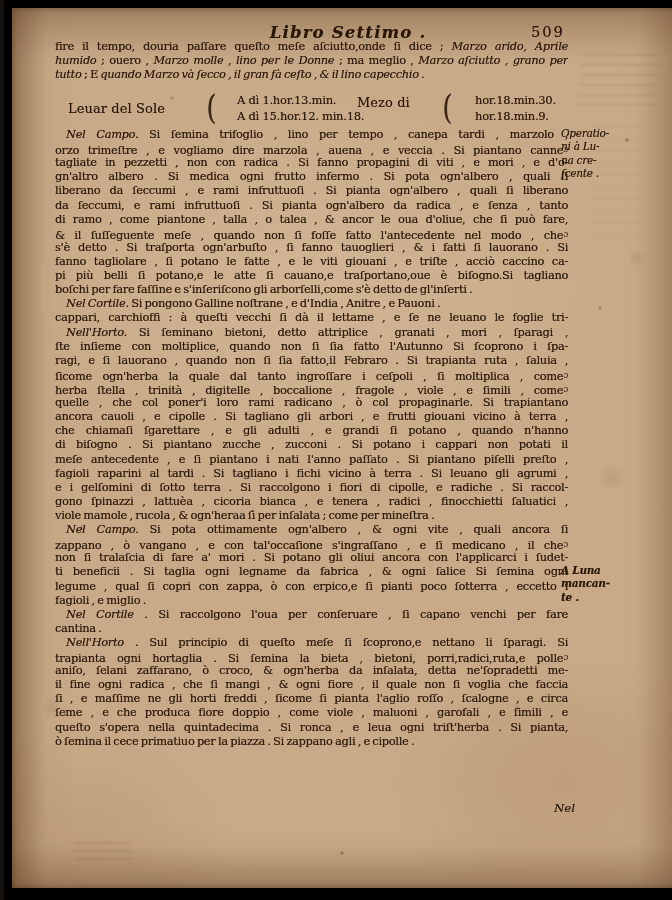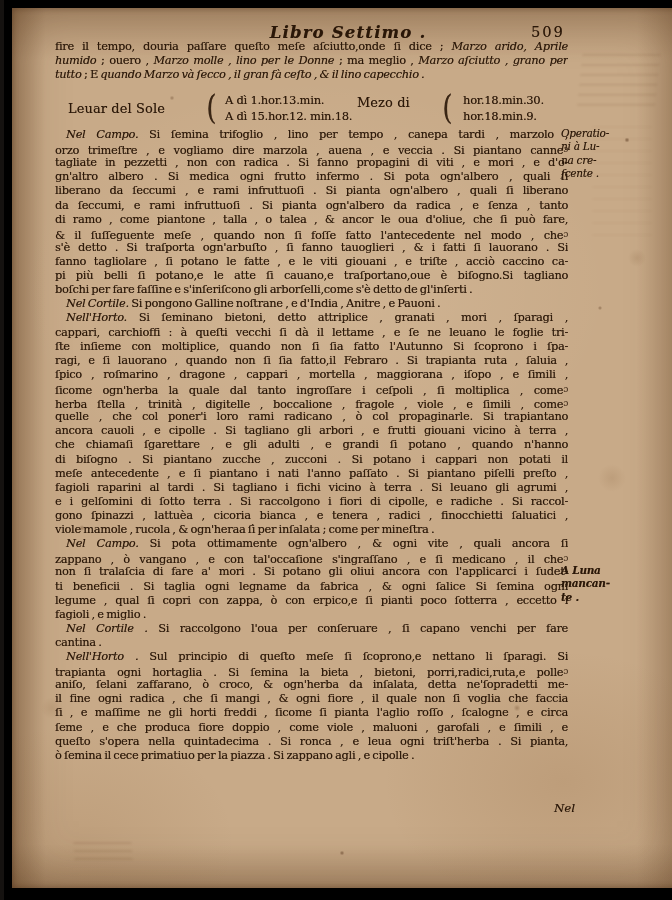--- a/index.html
+++ b/index.html
@@ -64,21 +64,21 @@
   .it{font-style:italic;}
   .curl{font-size:9px;vertical-align:1.5px;opacity:.8;}
 
   .sunblock{position:absolute;left:43px;top:84px;width:513px;height:36px;font-size:12px;}
   .sun-label{position:absolute;font-size:12.8px;letter-spacing:0.2px;}
   .sun-label.left{left:13px;top:9px;}
   .sun-label.mid{left:302px;top:3px;}
   .brace{position:absolute;top:-4px;font-size:33px;font-weight:normal;transform:scaleX(0.8);opacity:.9;}
   .brace.b1{left:150px;}
   .brace.b2{left:386px;}
-  .sun-rows{position:absolute;top:1px;line-height:15.5px;font-size:11.4px;letter-spacing:-0.2px;}
+  .sun-rows{position:absolute;top:1px;line-height:15.5px;font-size:11.4px;letter-spacing:-0.2px;margin-left:12px;}
   .sun-rows.left{left:170px;}
   .sun-rows.right{left:408px;}
 
   .margin-note{
     position:absolute;left:549px;width:95px;
     font-size:10.4px;line-height:13.4px;font-style:italic;letter-spacing:-0.2px;
   }
   .margin-note.n1{top:119px;}
   .margin-note.n2{top:556px;font-weight:bold;}
 
@@ -126,25 +126,24 @@
       <div class="tl"><span>gn'altro albero . Si medica ogni frutto infermo . Si pota ogn'albero , quali ſi</span></div>
       <div class="tl"><span>liberano da ſeccumi , e rami infruttuoſi . Si pianta ogn'albero , quali ſi liberano</span></div>
       <div class="tl"><span>da ſeccumi, e rami infruttuoſi . Si pianta ogn'albero da radica , e ſenza , tanto</span></div>
       <div class="tl"><span>di ramo , come piantone , talla , o talea , &amp; ancor le oua d'oliue, che ſi può fare,</span></div>
       <div class="tl"><span>&amp; il ſuſſeguente meſe , quando non ſi foſſe fatto l'antecedente nel modo , che</span><span class="curl">ɔ</span></div>
       <div class="tl"><span>s'è detto . Si traſporta ogn'arbuſto , ſi fanno tauoglieri , &amp; i fatti ſi lauorano . Si</span></div>
       <div class="tl"><span>fanno tagliolare , ſi potano le fatte , e le viti giouani , e triſte , acciò caccino ca-</span></div>
       <div class="tl"><span>pi più belli ſi potano,e le atte ſi cauano,e traſportano,oue è biſogno.Si tagliano</span></div>
       <div class="tl end"><span>boſchi per fare faſſine e s'inſeriſcono gli arborſelli,come s'è detto de gl'inſerti .</span></div>
       <div class="tl end ind"><span class="it">Nel Cortile.</span><span>  Si pongono Galline noſtrane , e d'India , Anitre , e Pauoni .</span></div>
+      <div class="tl"><span>cappari, carchioffi : à queſti vecchi ſi dà il lettame , e ſe ne leuano le foglie tri-</span></div>
       <div class="tl ind"><span class="it">Nell'Horto.</span><span>  Si ſeminano bietoni, detto attriplice , granati , mori , ſparagi ,</span></div>
-      <div class="tl"><span>cappari, carchioffi : à queſti vecchi ſi dà il lettame , e ſe ne leuano le foglie tri-</span></div>
       <div class="tl"><span>ſte inſieme con moltiplice, quando non ſi ſia fatto l'Autunno  Si ſcoprono i ſpa-</span></div>
       <div class="tl"><span>ragi, e ſi lauorano , quando non ſi ſia fatto,il Febraro . Si trapianta ruta , ſaluia ,</span></div>
-      <div class="tl"><span>ſpico , roſmarino , dragone , cappari , mortella , maggiorana , iſopo , e ſimili ,</span></div>
       <div class="tl"><span>ſicome ogn'herba la quale dal tanto ingroſſare i ceſpoli , ſi moltiplica , come</span><span class="curl">ɔ</span></div>
       <div class="tl"><span>herba ſtella , trinità , digitelle , boccalione , fragole , viole , e ſimili , come</span><span class="curl">ɔ</span></div>
       <div class="tl"><span>quelle , che col poner'i loro rami radicano , ò col propaginarle. Si trapiantano</span></div>
       <div class="tl"><span>ancora cauoli , e cipolle . Si tagliano gli arbori , e frutti giouani vicino à terra ,</span></div>
       <div class="tl"><span>che chiamaſi ſgarettare , e gli adulti , e grandi ſi potano , quando n'hanno</span></div>
       <div class="tl"><span>di biſogno . Si piantano zucche , zucconi . Si potano i cappari non potati il</span></div>
       <div class="tl"><span>meſe antecedente , e ſi piantano i nati l'anno paſſato . Si piantano piſelli preſto ,</span></div>
       <div class="tl"><span>fagioli raparini al tardi . Si tagliano i fichi vicino à terra . Si leuano gli agrumi ,</span></div>
       <div class="tl"><span>e i gelſomini di ſotto terra . Si raccolgono i fiori di cipolle, e radiche . Si raccol-</span></div>
       <div class="tl"><span>gono ſpinazzi , lattuèa , cicoria bianca , e tenera , radici , finocchietti ſaluatici ,</span></div>

